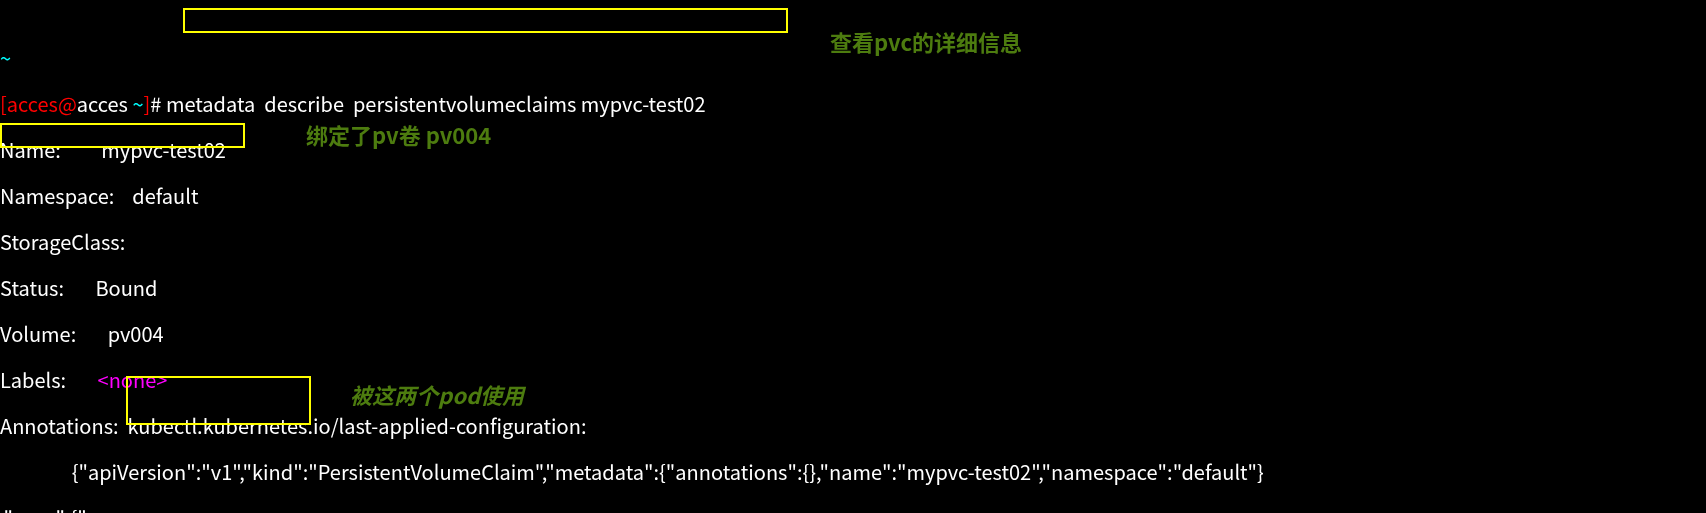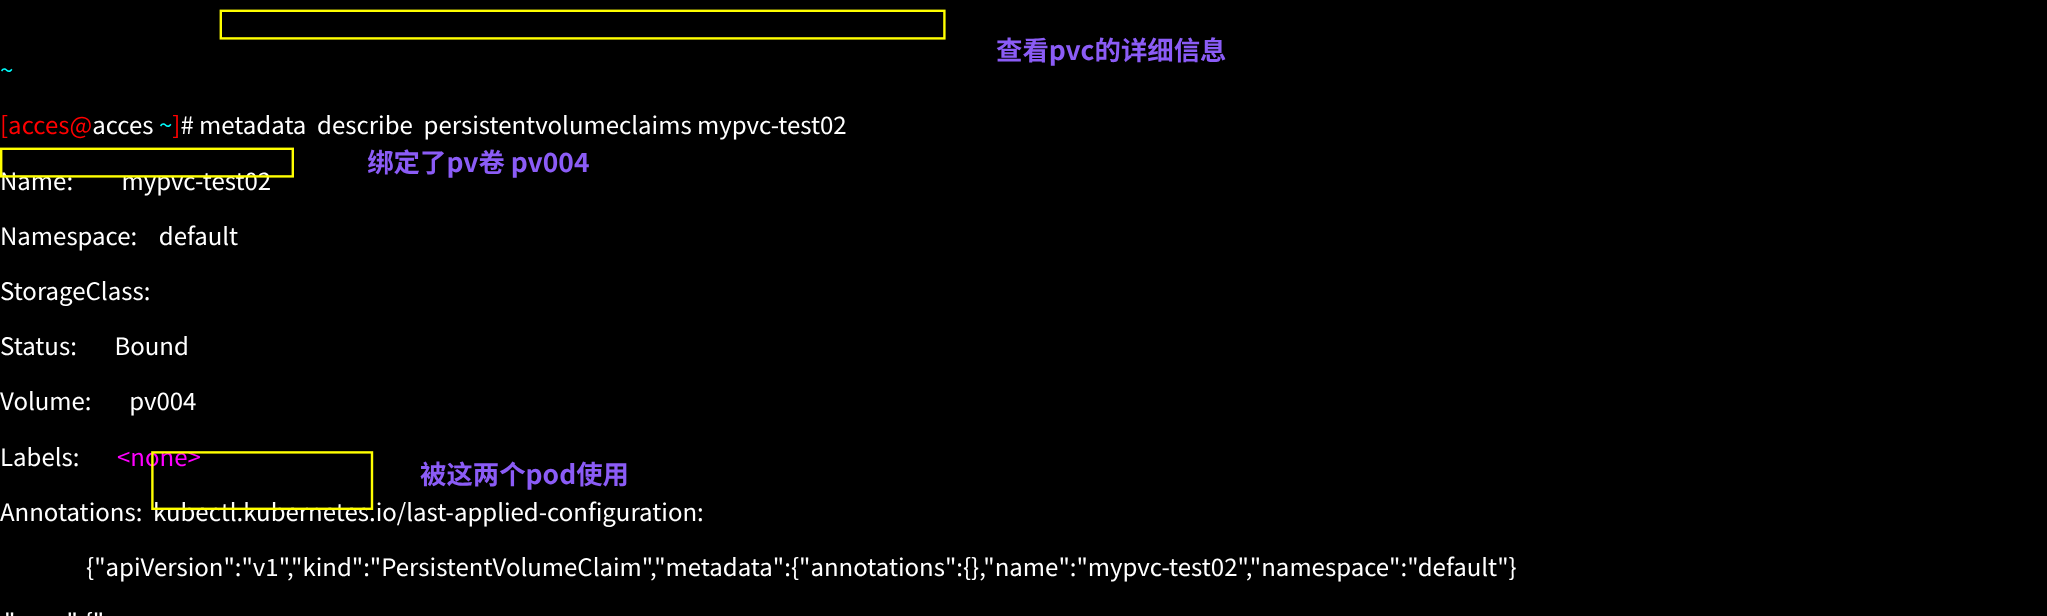--- a/index.html
+++ b/index.html
@@ -28,21 +28,21 @@
 
   
   .box {
     position: absolute;
     border: 2px solid #ffff00;
     box-sizing: border-box;
     pointer-events: none;
   }
   .anno {
     position: absolute;
-    color: #8b5cf6;
+    color: #4d7c0f;
     font-weight: 700;
     font-size: 22px;
     pointer-events: none;
     white-space: nowrap;
   }
 </style>
 </head>
 <body>
 
 
@@ -74,16 +74,16 @@
 </div>
 
 
 <div class="box" style="left:183px; top:8px;  width:605px; height:25px;"></div>
 <div class="box" style="left:0px;   top:123px; width:245px; height:25px;"></div>
 <div class="box" style="left:126px; top:376px; width:185px; height:49px;"></div>
 
 
 <div class="anno" style="left:830px; top:30px;">查看pvc的详细信息</div>
 <div class="anno" style="left:306px; top:123px;">绑定了pv卷  pv004</div>
-<div class="anno" style="left:350px; top:383px;">被这两个pod使用</div>
+<div class="anno" style="left:350px; top:383px;font-style:italic;">被这两个pod使用</div>
 
 
 
 
 </body></html>

